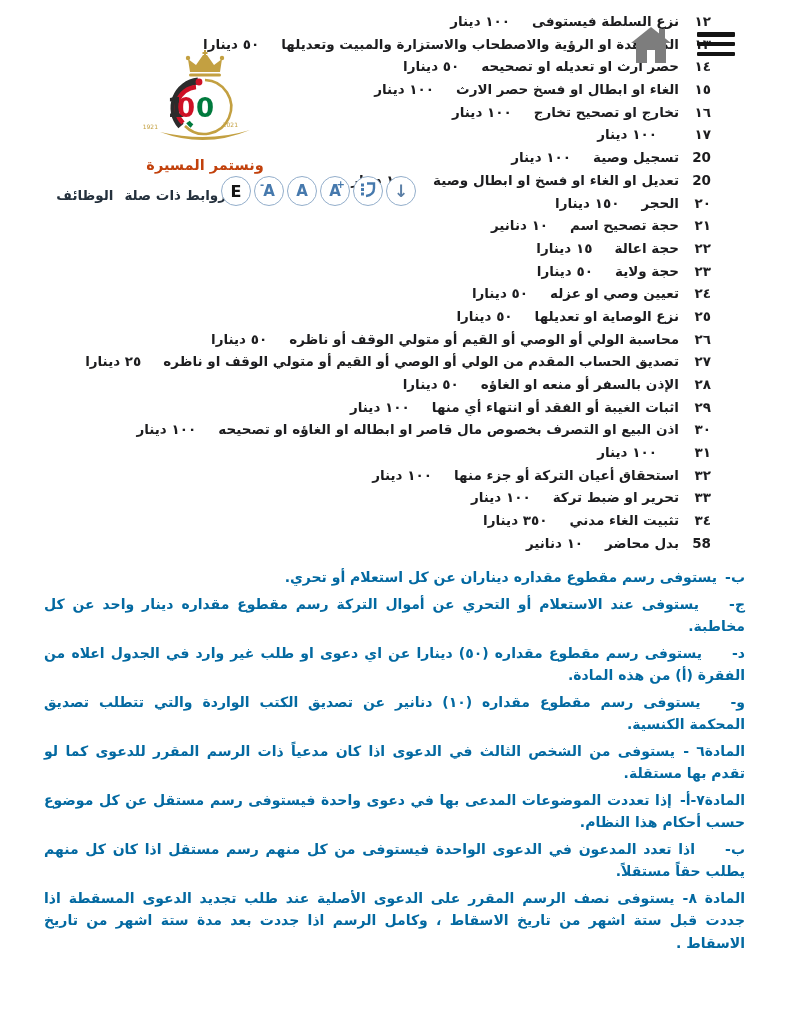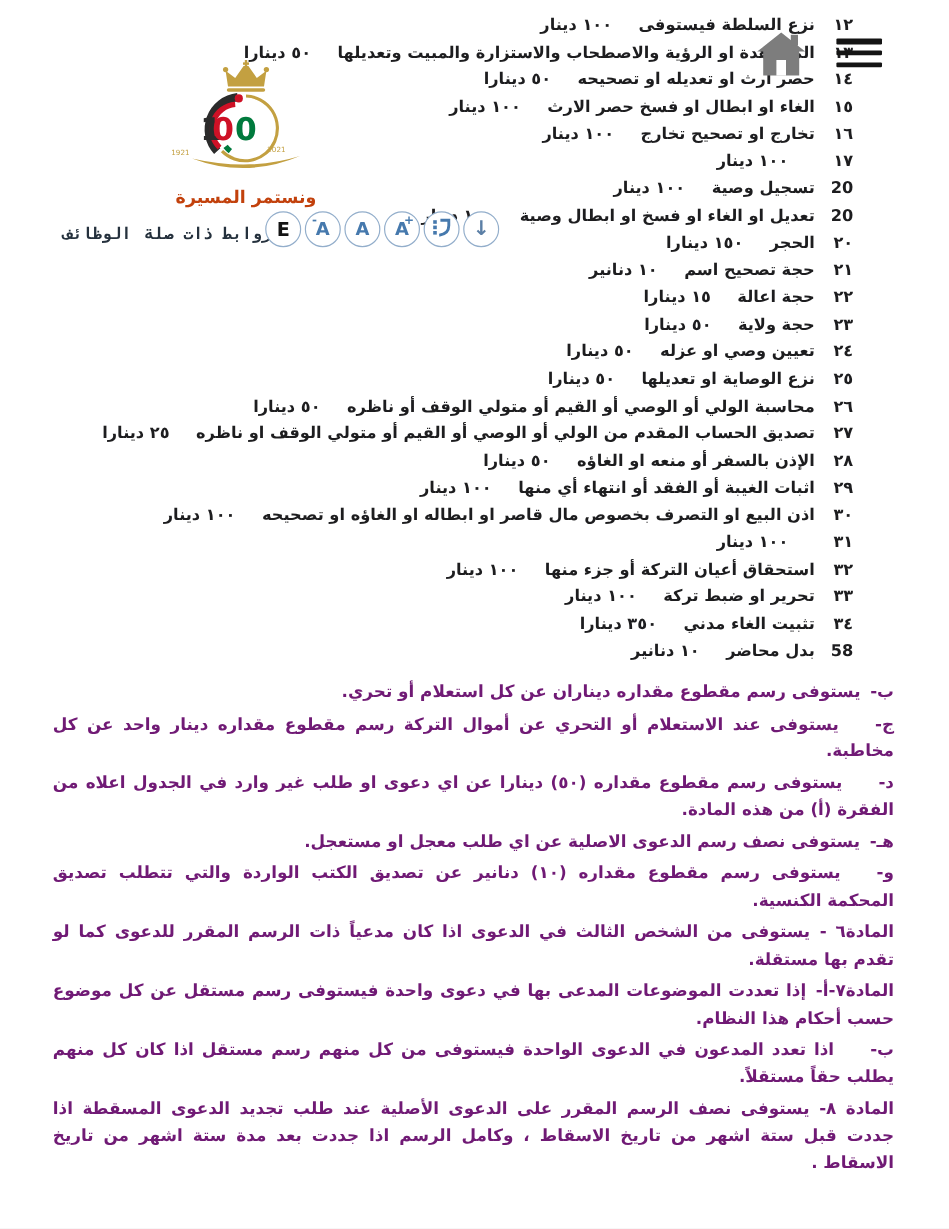--- a/index.html
+++ b/index.html
@@ -14,21 +14,21 @@
   .home-btn { position:absolute; left:630px; top:26px; width:42px; height:38px; z-index:6; cursor:pointer; background:none; border:none; }
   .menu-btn { position:absolute; left:697px; top:32px; width:38px; height:24px; z-index:2; cursor:pointer; background:none; border:none; display:flex; flex-direction:column; justify-content:space-between; }
   .menu-btn .bar { height:4.5px; background:#141414; border-radius:1px; }
 
   
   .logo { position:absolute; left:138px; top:50px; width:134px; text-align:center; z-index:3; }
   .logo .slogan { display:block; margin-top:1px; color:#c2410c; font-size:14.5px; font-weight:700; letter-spacing:.5px; }
 
   
   .quick-links { position:absolute; left:84px; top:187px; width:142px; display:flex; direction:rtl; gap:11px; font-size:13.5px; font-weight:700; color:#25313d; white-space:nowrap; }
-  .quick-links span { cursor:pointer;font-family:Liberation Mono, monospace; }
+  .quick-links span { cursor:pointer; }
   .a11y-bar { position:absolute; left:221px; top:176px; display:flex; direction:ltr; gap:3px; z-index:3; }
   .circle-btn {
     width:30px; height:30px; border-radius:50%; background:#fff;
     border:1.6px solid #93aecb; display:flex; align-items:center; justify-content:center;
     font-weight:700; color:#4679ad; font-size:15px; cursor:pointer; position:relative;
     font-family:"DejaVu Sans", sans-serif;
   }
   .circle-btn.dark { color:#141414; font-size:16px; font-weight:900; }
   .circle-btn .sign-sup { position:absolute; font-size:10px; font-weight:900; top:2px; }
   .circle-btn .sup-left { left:5px; }
@@ -37,21 +37,21 @@
 
   
   .fee-table { position:absolute; top:13px; right:80px; direction:rtl; z-index:1; }
   .fee-row { display:flex; align-items:baseline; height:22.7px; font-size:13.5px; font-weight:700; white-space:nowrap; }
   .fee-no { width:32px; flex:0 0 32px; }
   .fee-item { }
   .fee-amount { margin-right:22px; }
 
   
   .legal { position:absolute; top:566px; right:46px; left:44px; direction:rtl; z-index:1; }
-  .para { font-size:14px; font-weight:700; line-height:22.5px; text-align:justify; margin-bottom:4px; color:#701a75; }
+  .para { font-size:14px; font-weight:700; line-height:22.5px; text-align:justify; margin-bottom:4px; color:#0369a1; }
   .para.section { }
   .p-label { margin-left:8px; }
   .p-label.tab { margin-left:30px; }
 </style>
 </head>
 <body>
 
 <div class="page">
 
   <button class="home-btn" aria-label="home">
@@ -279,21 +279,20 @@
   </div>
 </div>
 
   <div class="legal">
   <p class="para"><span class="p-label">ب-</span><span class="p-text">يستوفى رسم مقطوع مقداره ديناران عن كل استعلام أو تحري.</span></p>
 
   <p class="para"><span class="p-label tab">ج-</span><span class="p-text">يستوفى عند الاستعلام أو التحري عن أموال التركة رسم مقطوع مقداره دينار واحد عن كل مخاطبة.</span></p>
 
   <p class="para"><span class="p-label tab">د-</span><span class="p-text">يستوفى رسم مقطوع مقداره (٥٠) دينارا عن اي دعوى او طلب غير وارد في الجدول اعلاه من الفقرة (أ) من هذه المادة.</span></p>
 
-  <p class="para"><span class="p-label">هـ-</span><span class="p-text">يستوفى نصف رسم الدعوى الاصلية عن اي طلب معجل او مستعجل.</span></p>
 
   <p class="para"><span class="p-label tab">و-</span><span class="p-text">يستوفى رسم مقطوع مقداره (١٠) دنانير عن تصديق الكتب الواردة والتي تتطلب تصديق المحكمة الكنسية.</span></p>
 
   <p class="para section"><span class="p-label">المادة٦ -</span><span class="p-text">يستوفى من الشخص الثالث في الدعوى اذا كان مدعياً ذات الرسم المقرر للدعوى كما لو تقدم بها مستقلة.</span></p>
 
   <p class="para section"><span class="p-label">المادة٧-أ-</span><span class="p-text">إذا تعددت الموضوعات المدعى بها في دعوى واحدة فيستوفى رسم مستقل عن كل موضوع حسب أحكام هذا النظام.</span></p>
 
   <p class="para section"><span class="p-label tab">ب-</span><span class="p-text">اذا تعدد المدعون في الدعوى الواحدة فيستوفى من كل منهم رسم مستقل اذا كان كل منهم يطلب حقاً مستقلاً.</span></p>
 
   <p class="para section"><span class="p-label">المادة ٨-</span><span class="p-text">يستوفى نصف الرسم المقرر على الدعوى الأصلية عند طلب تجديد الدعوى المسقطة اذا جددت قبل ستة اشهر من تاريخ الاسقاط ، وكامل الرسم اذا جددت بعد مدة ستة اشهر من تاريخ الاسقاط .</span></p>

